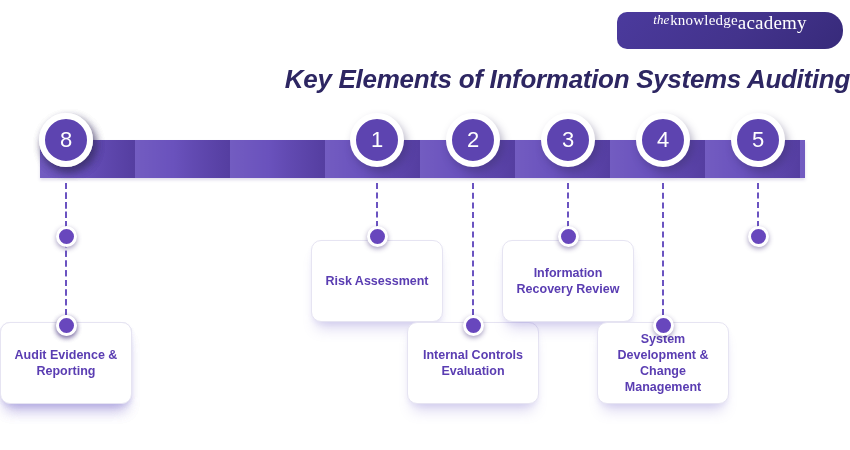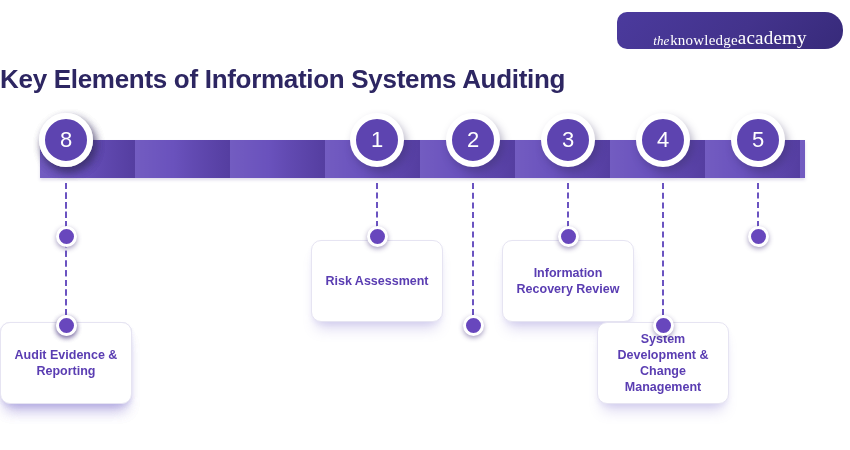--- a/index.html
+++ b/index.html
@@ -18,41 +18,42 @@
   
   .logo{
     position:absolute;
     top:12px;
     right:7px;
     width:226px;
     height:37px;
     border-radius:10px 18px 18px 10px;
     background:linear-gradient(135deg,#4b3a9d 0%,#43338c 55%,#372a7a 100%);
     display:flex;
-    align-items:flex-end;
+    align-items:flex-start;
     justify-content:center;
     color:#ffffff;
     font-family:"Liberation Serif", serif;
     white-space:nowrap;
   }
   .logo .the{font-style:italic;font-size:13px;margin-right:1px;}
   .logo .knowledge{font-size:15px;letter-spacing:.2px;}
   .logo .academy{font-size:19px;font-weight:normal;letter-spacing:.2px;}
 
   
   .title{
     position:absolute;
     top:64px;
     left:0;
     width:100%;
-    text-align:left;
+    text-align:right;
     font-size:26px;
     font-weight:bold;
     letter-spacing:-0.3px;
     color:#2d2662;
+    font-style:italic;
   }
 
   
   .bar{
     position:absolute;
     left:40px;
     top:140px;
     width:765px;
     height:38px;
     background-color:#6a52bd;
@@ -178,20 +179,23 @@
       <span class="card-label">Risk Assessment</span>
     </div>
   </div>
 
   <div class="item bottom">
     <div class="connector"></div>
     <div class="step-circle">
         <span>2</span>
       </div>
     <div class="dot"></div>
+    <div class="card">
+      <span class="card-label">Internal Controls Evaluation</span>
+    </div>
   </div>
 
   <div class="item top">
     <div class="connector"></div>
     <div class="step-circle">
         <span>3</span>
       </div>
     <div class="dot"></div>
     <div class="card">
       <span class="card-label">Information Recovery Review</span>

